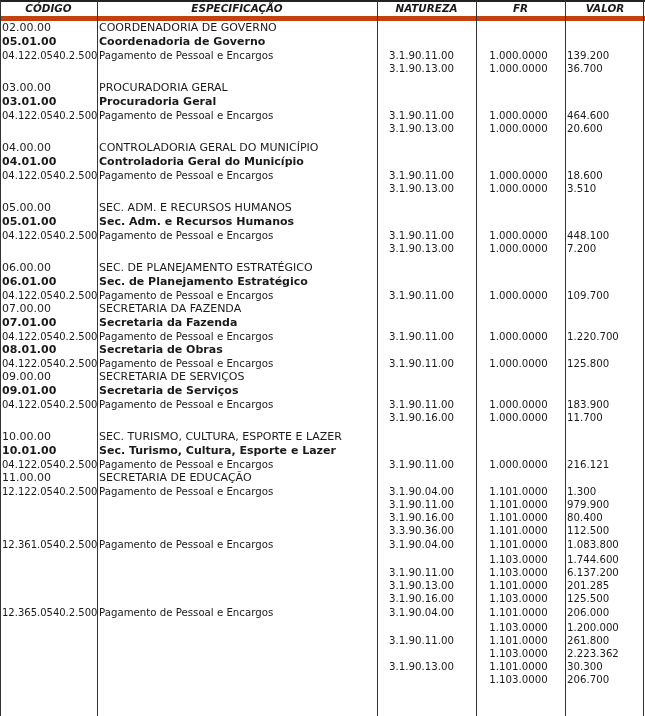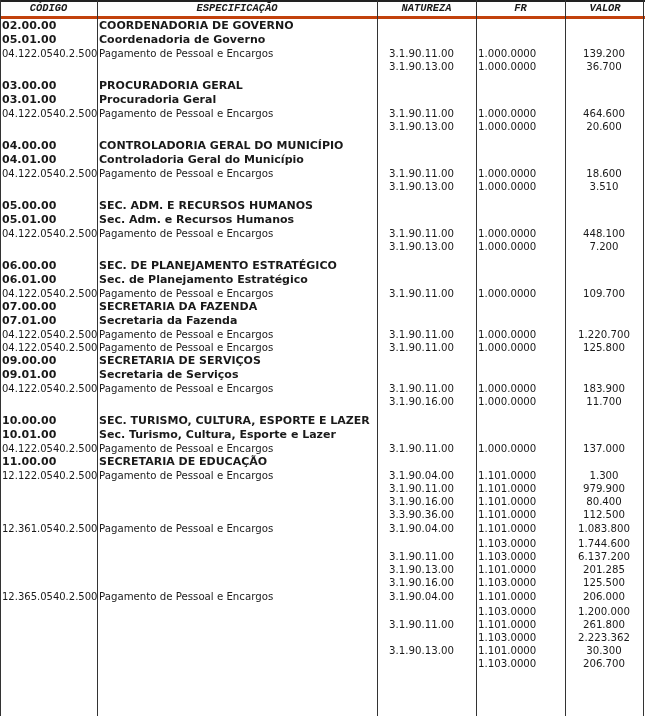--- a/index.html
+++ b/index.html
@@ -5,43 +5,43 @@
   html, body { margin:0; padding:0; background:#ffffff; }
   body { width:645px; height:716px; overflow:hidden; position:relative;
          font-family:"DejaVu Sans", "Liberation Sans", sans-serif; color:#1a1a1a; }
   .topline { position:absolute; left:0; top:0; width:645px; height:2px; background:#222; }
   .vline { position:absolute; top:0; width:1px; background:#333; }
   table { position:absolute; left:0; top:0; border-collapse:collapse; table-layout:fixed; width:645px; }
   td, th { padding:0 2px; white-space:nowrap; overflow:hidden; font-size:10.2px; line-height:13px; height:13px; }
   th { font-style:italic; font-weight:bold; font-size:10.4px; height:16px; line-height:16px; text-align:center; }
   col.c1 { width:97px; } col.c2 { width:280px; } col.c3 { width:99px; } col.c4 { width:89px; } col.c5 { width:80px; }
   td.code { font-size:10px; }
-  tr.org td { font-weight:bold; font-size:11px; line-height:14px; height:14px; }
+  tr.org td { font-weight:normal; font-size:11px; line-height:14px; height:14px; }
   tr.unit td { font-weight:bold; font-size:11px; line-height:14px; height:14px; }
   td.nat { text-align:center; padding-right:12px; }
-  td.fr { padding-right:6px; }
-  td.val { text-align:center; padding-right:4px; }
+  td.fr { text-align:center; padding-right:6px; }
+  td.val { text-align:left; padding-right:4px; }
   tr.spacer td { height:6px; line-height:6px; }
   tr.big td { height:16px; line-height:16px; }
 </style>
 </head>
 <body>
 
 <div class="topline"></div>
 
 <table>
   <colgroup>
       <col class="c1">
       <col class="c2">
       <col class="c3">
       <col class="c4">
       <col class="c5">
     </colgroup>
   <thead>
-    <tr style="border-bottom:3px solid #c2410c;font-family:Liberation Mono, monospace;">
+    <tr style="border-bottom:5px solid #c2410c;">
       <th>CÓDIGO</th>
       <th>ESPECIFICAÇÃO</th>
       <th>NATUREZA</th>
       <th>FR</th>
       <th>VALOR</th>
     </tr>
   </thead>
   <tbody id="tbody">
       <tr class="org">
         <td class="code">02.00.00</td>
@@ -218,20 +218,27 @@
         <td class="fr"></td>
         <td class="val"></td>
       </tr>
       <tr class="item">
         <td class="code">04.122.0540.2.500</td>
         <td class="spec">Pagamento de Pessoal e Encargos</td>
         <td class="nat">3.1.90.11.00</td>
         <td class="fr">1.000.0000</td>
         <td class="val">1.220.700</td>
       </tr>
+      <tr class="unit">
+        <td class="code">08.01.00</td>
+        <td class="spec">Secretaria de Obras</td>
+        <td class="nat"></td>
+        <td class="fr"></td>
+        <td class="val"></td>
+      </tr>
       <tr class="item">
         <td class="code">04.122.0540.2.500</td>
         <td class="spec">Pagamento de Pessoal e Encargos</td>
         <td class="nat">3.1.90.11.00</td>
         <td class="fr">1.000.0000</td>
         <td class="val">125.800</td>
       </tr>
       <tr class="org">
         <td class="code">09.00.00</td>
         <td class="spec">SECRETARIA DE SERVIÇOS</td>
@@ -279,21 +286,21 @@
         <td class="spec">Sec. Turismo, Cultura, Esporte e Lazer</td>
         <td class="nat"></td>
         <td class="fr"></td>
         <td class="val"></td>
       </tr>
       <tr class="item">
         <td class="code">04.122.0540.2.500</td>
         <td class="spec">Pagamento de Pessoal e Encargos</td>
         <td class="nat">3.1.90.11.00</td>
         <td class="fr">1.000.0000</td>
-        <td class="val">137.000</td>
+        <td class="val">216.121</td>
       </tr>
       <tr class="org">
         <td class="code">11.00.00</td>
         <td class="spec">SECRETARIA DE EDUCAÇÃO</td>
         <td class="nat"></td>
         <td class="fr"></td>
         <td class="val"></td>
       </tr>
       <tr class="item">
         <td class="code">12.122.0540.2.500</td>

